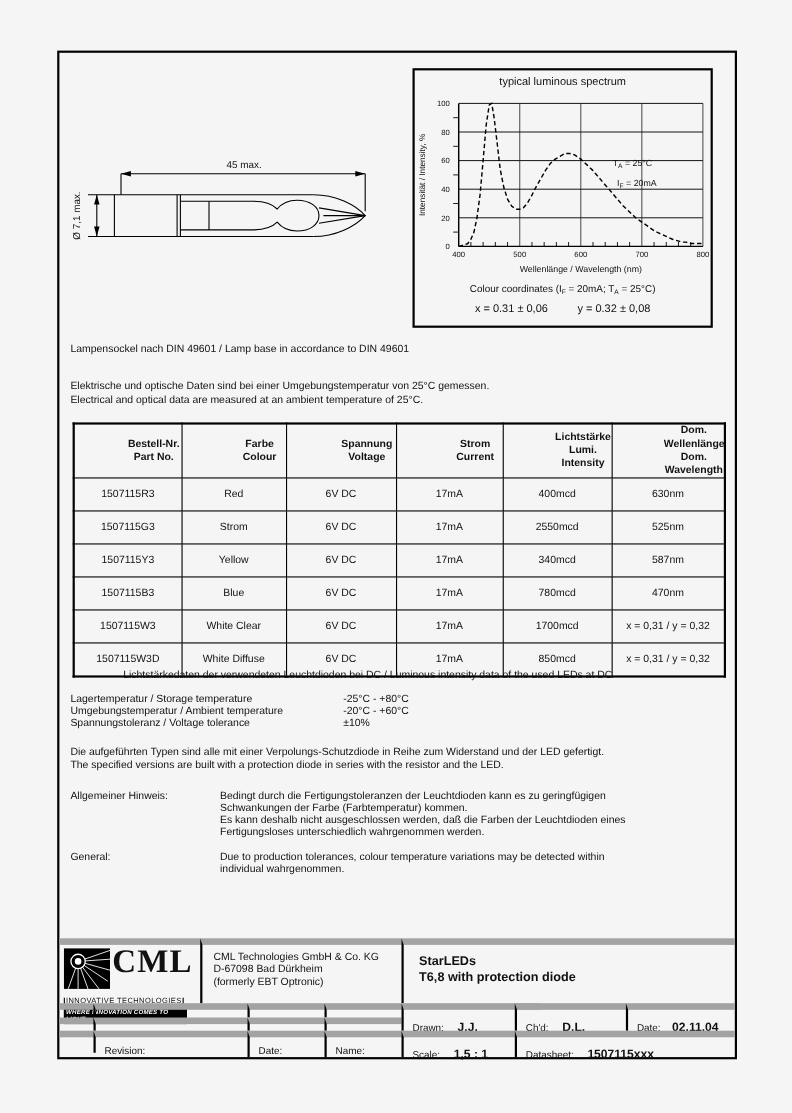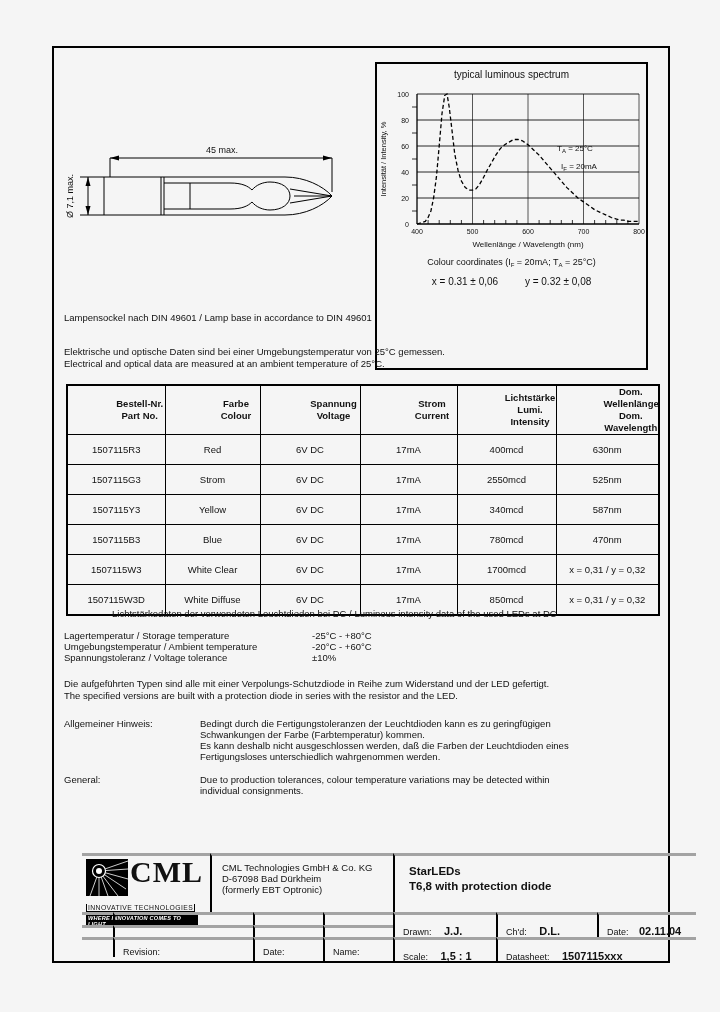--- a/index.html
+++ b/index.html
@@ -2,41 +2,41 @@
 <html><head>
 <meta charset="utf-8">
 <style>
   html,body{margin:0;padding:0;}
   body{width:720px;height:1012px;background:#f5f5f5;font-family:"Liberation Sans",sans-serif;color:#111;position:relative;}
   .page{position:absolute;left:52px;top:46px;width:618px;height:917px;border:2px solid #000;box-sizing:border-box;}
   .abs{position:absolute;}
   .t{font-size:9.5px;line-height:11px;white-space:nowrap;}
   .b{font-weight:normal;}
   
-  .chartbox{position:absolute;left:321px;top:14px;width:273px;height:308px;border:2px solid #000;box-sizing:border-box;}
+  .chartbox{position:absolute;left:321px;top:14px;width:273px;height:236px;border:2px solid #000;box-sizing:border-box;}
   .charttitle{position:absolute;top:5px;left:0;width:100%;text-align:center;font-size:10px;}
   .tick{font-size:7px;fill:#111;font-family:"Liberation Sans",sans-serif;}
   .axlabel{font-size:7.5px;fill:#111;font-family:"Liberation Sans",sans-serif;}
   .ann{position:absolute;font-size:8px;white-space:nowrap;}
   .ann sub, .cc sub{font-size:6px;}
   .cc{position:absolute;width:100%;text-align:center;font-size:9px;white-space:nowrap;}
   .ccv{position:absolute;width:100%;text-align:center;font-size:10px;}
   .ccv span{margin:0 12px;}
   
   table.led{border-collapse:collapse;table-layout:fixed;width:592px;}
   table.led td{border:1px solid #000;text-align:center;vertical-align:middle;font-size:9.5px;padding:0;}
   table.led{border:2px solid #000;}
   table.led td.h{font-weight:bold;height:33px;line-height:12px;padding-left:47px;}
   table.led td.d{height:29px;}
   
   .specrow{display:flex;}
   .specrow .lab{width:248px;}
   
   .fcell{position:absolute;box-sizing:border-box;background:transparent;}
-  .bt{border-top:3px solid #a3a3a3;margin-left:28px;} .bl{border-left:2px solid #000;}
+  .bt{border-top:6px solid #a3a3a3;} .bl{border-left:2px solid #000;}
   .flabel{font-size:9px;}
   .fval{font-size:11px;font-weight:bold;}
   .prodtitle{font-size:11.5px;font-weight:bold;line-height:15px;}
   
   .logo-tag1{font-size:6.8px;letter-spacing:0.4px;border:1px solid #000;border-top:none;padding:0 1px;display:inline-block;}
   .logo-tag2{background:#000;color:#fff;font-size:5.6px;font-style:italic;font-weight:bold;letter-spacing:0.2px;padding:1px 2px;display:block;}
   .cmltext{font-family:"Liberation Serif",serif;font-weight:bold;font-size:30px;letter-spacing:1px;line-height:26px;}
   sub{vertical-align:-2px;}
 </style>
 </head>
@@ -257,21 +257,21 @@
   <div class="abs" style="left:146px;top:670px;">
     <div class="t">Bedingt durch die Fertigungstoleranzen der Leuchtdioden kann es zu geringfügigen</div>
     <div class="t">Schwankungen der Farbe (Farbtemperatur) kommen.</div>
     <div class="t">Es kann deshalb nicht ausgeschlossen werden, daß die Farben der Leuchtdioden eines</div>
     <div class="t">Fertigungsloses unterschiedlich wahrgenommen werden.</div>
   </div>
 
   <div class="abs t b" style="left:10px;top:726px;">General:</div>
   <div class="abs" style="left:146px;top:726px;">
     <div class="t">Due to production tolerances, colour temperature variations may be detected within</div>
-    <div class="t">individual consignments.</div>
+    <div class="t">individual wahrgenommen.</div>
   </div>
 
   <div class="fcell bt" style="left:0;top:805px;width:128px;height:59px;padding:3px 0 0 4px;">
     <div style="display:flex;align-items:flex-start;">
       <svg width="42" height="37" viewBox="0 0 42 37" style="flex:none;">
         <rect x="0" y="0" width="42" height="37" fill="#000"></rect>
         <g stroke="#fff" stroke-width="0.8">
           <line x1="13" y1="12" x2="42" y2="2"></line>
             <line x1="13" y1="12" x2="42" y2="10"></line>
           <line x1="13" y1="12" x2="42" y2="20"></line>

